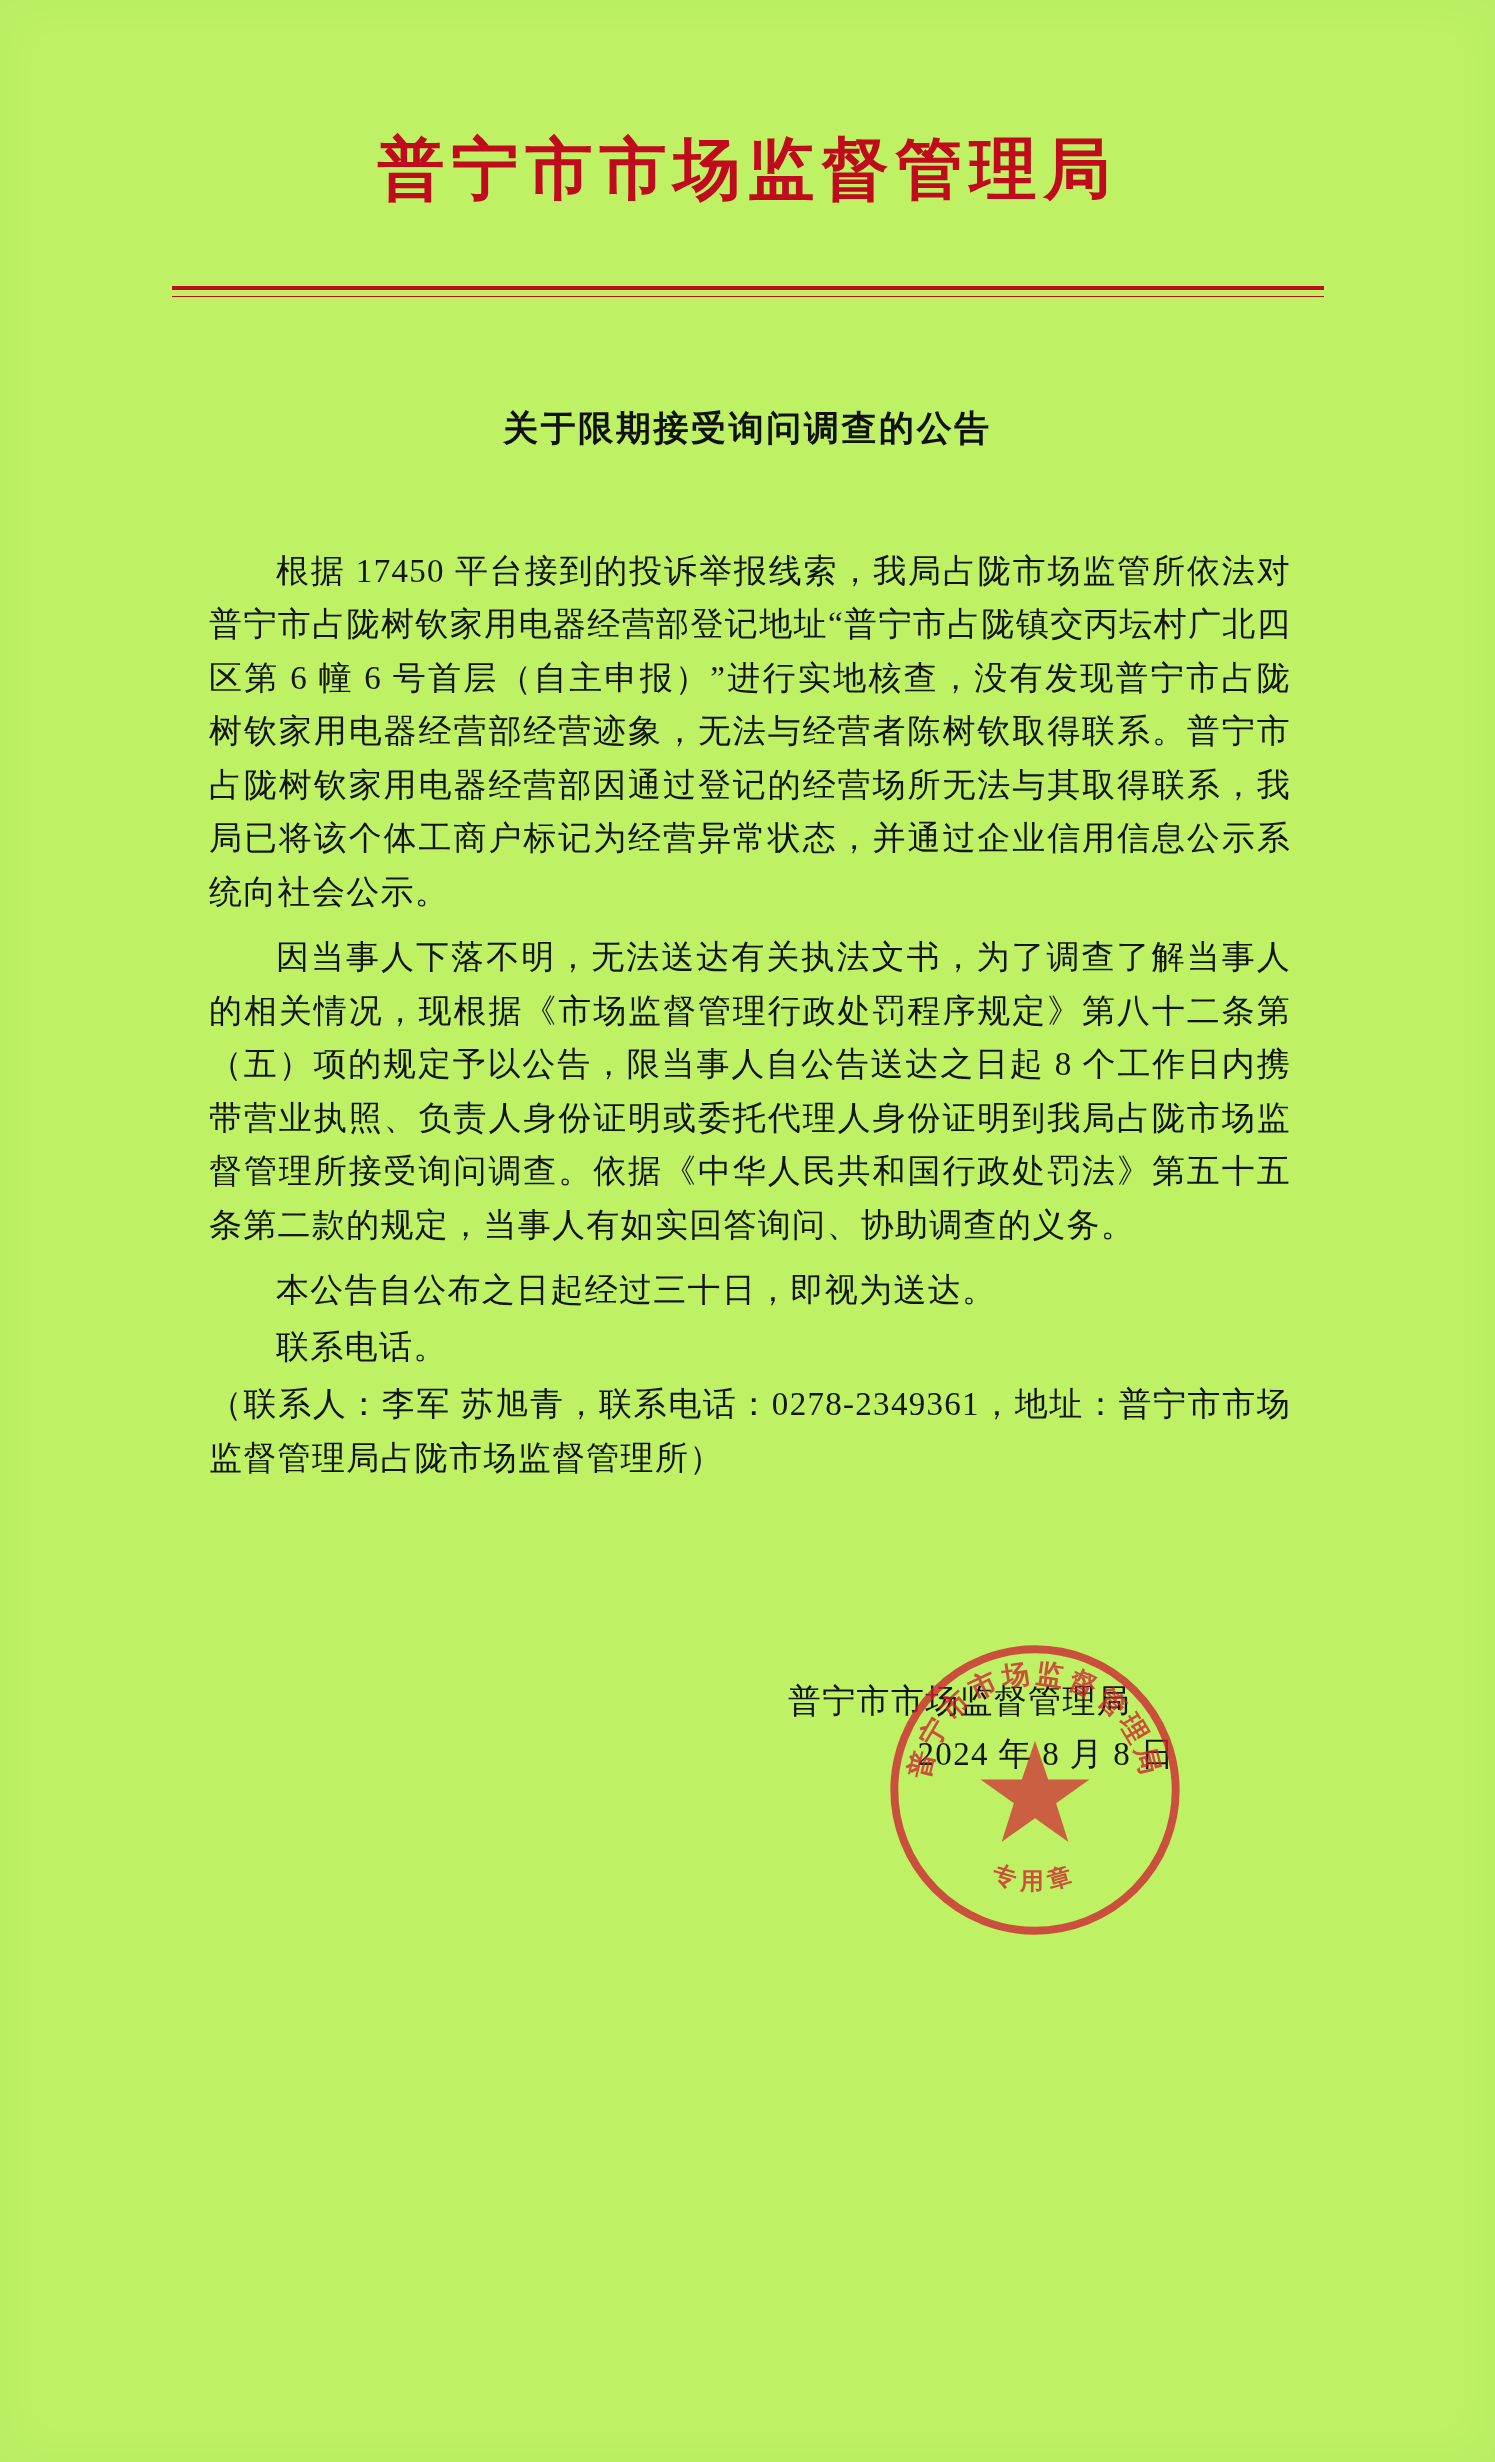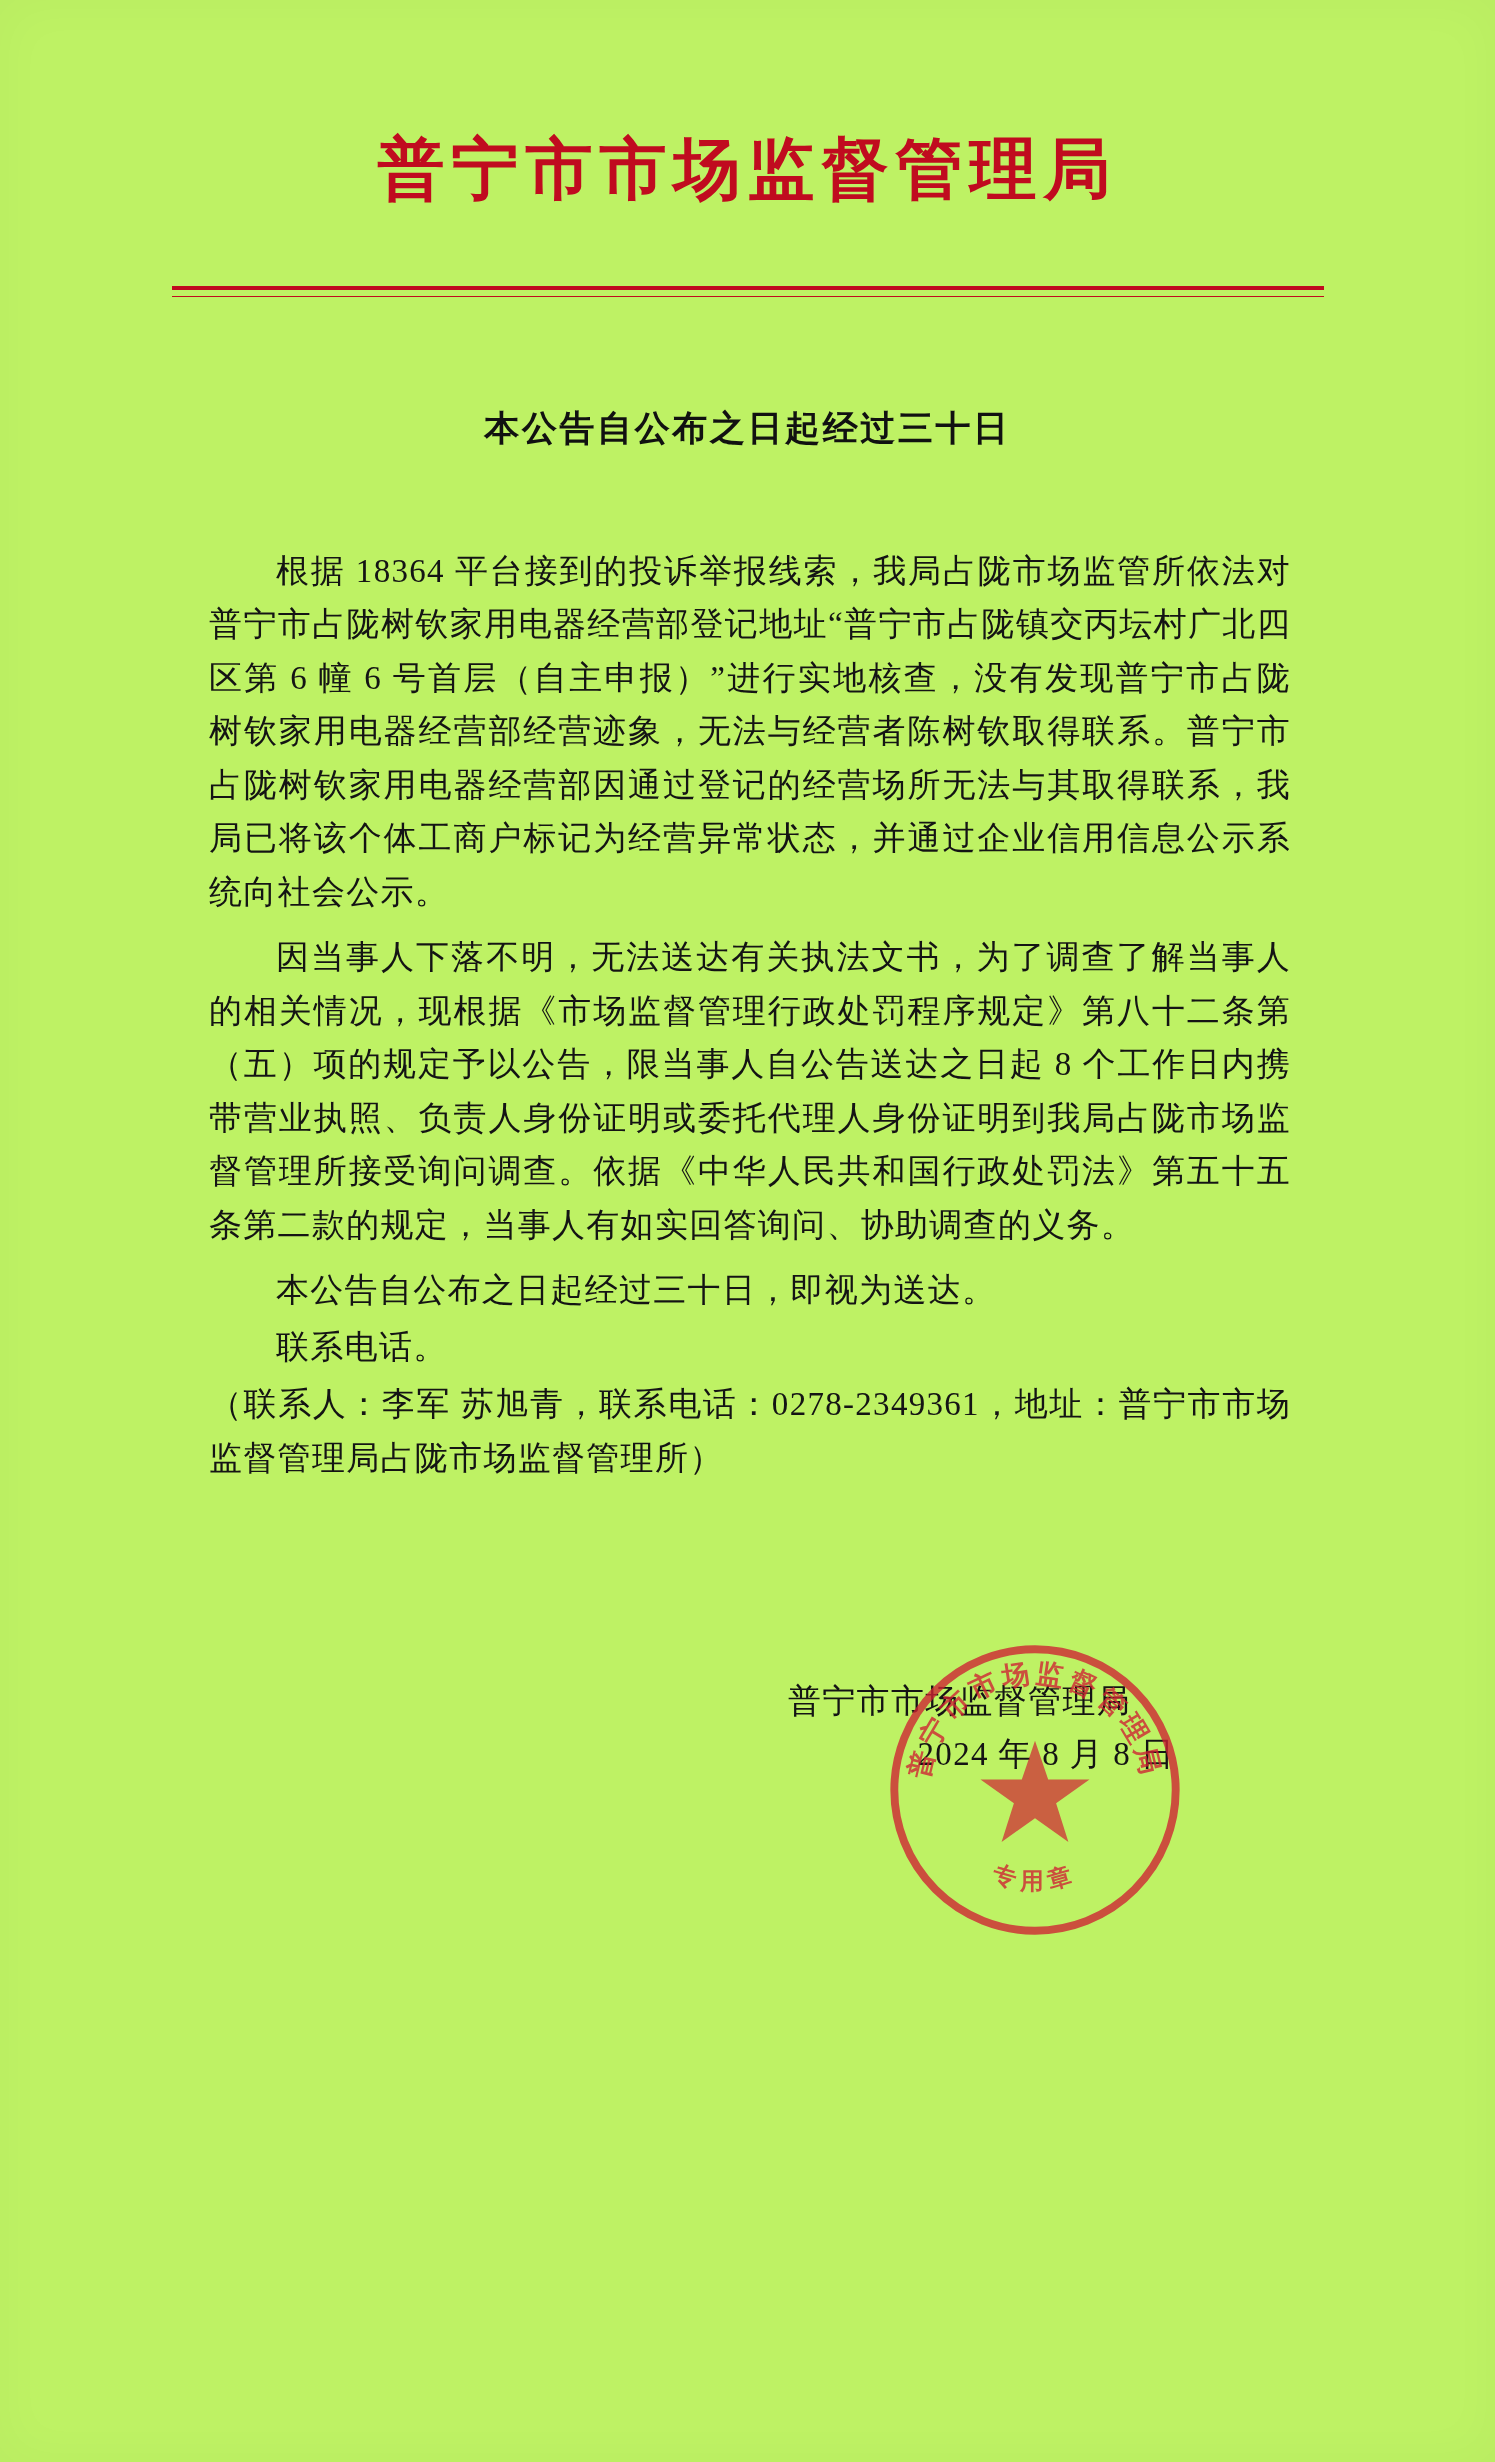--- a/index.html
+++ b/index.html
@@ -157,24 +157,24 @@
   <div class="letterhead">
     <div class="letterhead-title">普宁市市场监督管理局</div>
   </div>
 
   <div class="rule-group">
     <div class="rule-thick"></div>
     <div class="rule-gap"></div>
     <div class="rule-thin"></div>
   </div>
 
-  <div class="doc-title">本公告自公布之日起经过三十日</div>
+  <div class="doc-title">关于限期接受询问调查的公告</div>
 
   <div class="body-block">
-    <p class="para indent">根据 18364 平台接到的投诉举报线索，我局占陇市场监管所依法对普宁市占陇树钦家用电器经营部登记地址“普宁市占陇镇交丙坛村广北四区第 6 幢 6 号首层（自主申报）”进行实地核查，没有发现普宁市占陇树钦家用电器经营部经营迹象，无法与经营者陈树钦取得联系。普宁市占陇树钦家用电器经营部因通过登记的经营场所无法与其取得联系，我局已将该个体工商户标记为经营异常状态，并通过企业信用信息公示系统向社会公示。</p>
+    <p class="para indent">根据 17450 平台接到的投诉举报线索，我局占陇市场监管所依法对普宁市占陇树钦家用电器经营部登记地址“普宁市占陇镇交丙坛村广北四区第 6 幢 6 号首层（自主申报）”进行实地核查，没有发现普宁市占陇树钦家用电器经营部经营迹象，无法与经营者陈树钦取得联系。普宁市占陇树钦家用电器经营部因通过登记的经营场所无法与其取得联系，我局已将该个体工商户标记为经营异常状态，并通过企业信用信息公示系统向社会公示。</p>
     <p class="para indent">因当事人下落不明，无法送达有关执法文书，为了调查了解当事人的相关情况，现根据《市场监督管理行政处罚程序规定》第八十二条第（五）项的规定予以公告，限当事人自公告送达之日起 8 个工作日内携带营业执照、负责人身份证明或委托代理人身份证明到我局占陇市场监督管理所接受询问调查。依据《中华人民共和国行政处罚法》第五十五条第二款的规定，当事人有如实回答询问、协助调查的义务。</p>
     <p class="para indent tight">本公告自公布之日起经过三十日，即视为送达。</p>
     <p class="para indent tight">联系电话。</p>
     <p class="para">（联系人：李军 苏旭青，联系电话：0278-2349361，地址：普宁市市场监督管理局占陇市场监督管理所）</p>
   </div>
 
   <div class="signature">
     <span class="line">普宁市市场监督管理局</span>
     <span class="line date">2024 年 8 月 8 日</span>
   </div>

